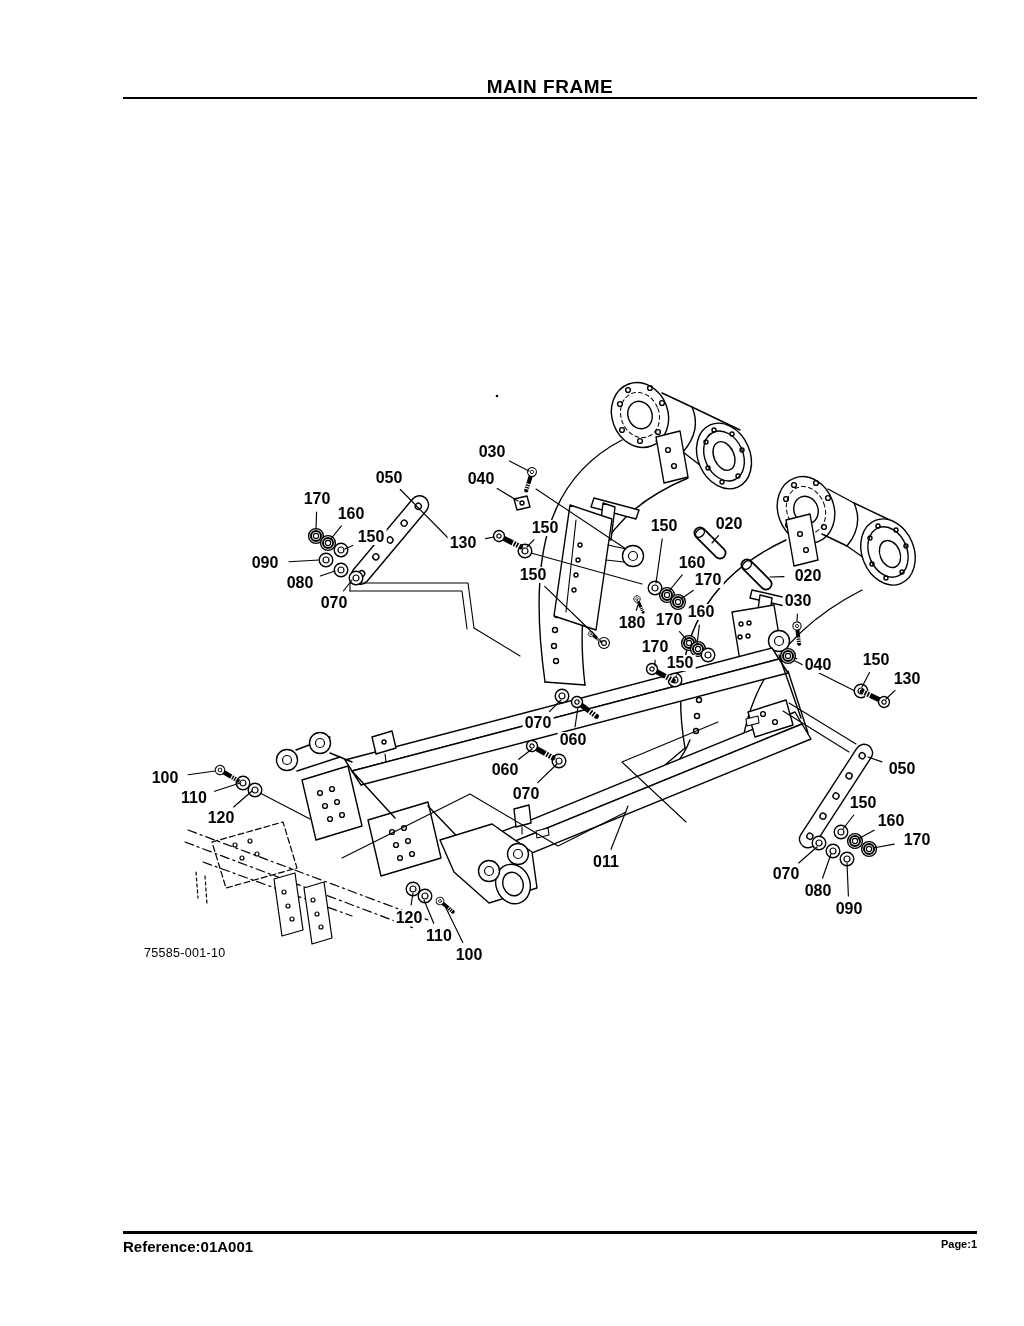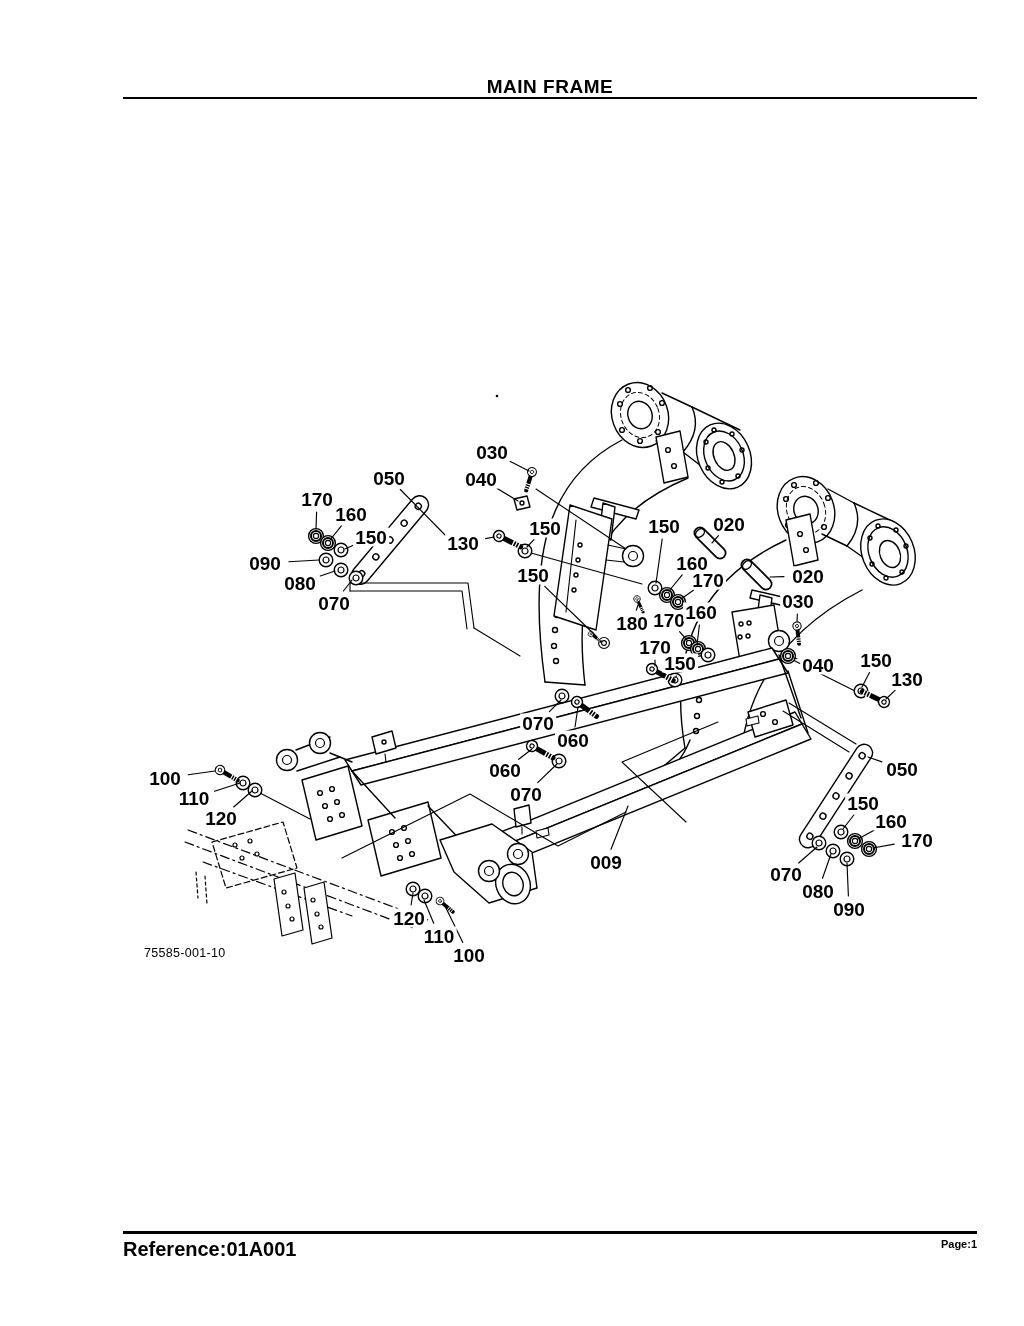--- a/index.html
+++ b/index.html
@@ -4,25 +4,25 @@
 <style>
   html,body{margin:0;padding:0;background:#e8e8e8;}
   .page{position:relative;width:1024px;height:1326px;background:#ffffff;margin:0 auto;
         font-family:"Liberation Sans", sans-serif;color:#000;overflow:hidden;}
   .header-title{position:absolute;left:123px;width:854px;top:76px;text-align:center;
         font-size:19px;font-weight:bold;letter-spacing:.5px;}
   .header-rule{position:absolute;left:123px;width:854px;top:97px;height:0;
         border-top:2.5px solid #000;}
   .footer-rule{position:absolute;left:123px;width:854px;top:1231px;height:0;
         border-top:3px solid #000;}
-  .footer-ref{position:absolute;left:123px;top:1238px;font-size:20px;font-weight:bold;}
+  .footer-ref{position:absolute;left:123px;top:1238px;font-size:15px;font-weight:bold;}
   .footer-page{position:absolute;right:47px;top:1238px;font-size:11px;font-weight:bold;}
   .diagram-area{position:absolute;inset:0;}
   .diagram-area svg{position:absolute;left:0;top:0;}
-  .callout{position:absolute;transform:translate(-50%,-50%);font-size:19px;font-weight:bold;
+  .callout{position:absolute;transform:translate(-50%,-50%);font-size:16px;font-weight:bold;
         line-height:1;background:#fff;padding:0 2px;white-space:nowrap;}
   .drawing-number{position:absolute;left:144px;top:946px;font-size:12.5px;font-weight:normal;
         letter-spacing:.3px;}
 </style>
 </head>
 <body>
 
 <div class="page">
 
   <div class="header-title">MAIN FRAME</div>
@@ -409,21 +409,21 @@
         <div class="callout" style="left: 165px; top: 778px;">100</div>
         <div class="callout" style="left: 194px; top: 798px;">110</div>
         <div class="callout" style="left: 221px; top: 818px;">120</div>
         <div class="callout" style="left: 902px; top: 769px;">050</div>
         <div class="callout" style="left: 863px; top: 803px;">150</div>
         <div class="callout" style="left: 891px; top: 821px;">160</div>
         <div class="callout" style="left: 917px; top: 840px;">170</div>
         <div class="callout" style="left: 786px; top: 874px;">070</div>
         <div class="callout" style="left: 818px; top: 891px;">080</div>
         <div class="callout" style="left: 849px; top: 909px;">090</div>
-        <div class="callout" style="left: 606px; top: 862px;">009</div>
+        <div class="callout" style="left: 606px; top: 862px;">011</div>
         <div class="callout" style="left: 409px; top: 918px;">120</div>
         <div class="callout" style="left: 439px; top: 936px;">110</div>
         <div class="callout" style="left: 469px; top: 955px;">100</div>
       </div>
     <div class="drawing-number">75585-001-10</div>
   </div>
 
   <div class="footer-rule"></div>
   <div class="footer-ref">Reference:01A001</div>
   <div class="footer-page">Page:1</div>

